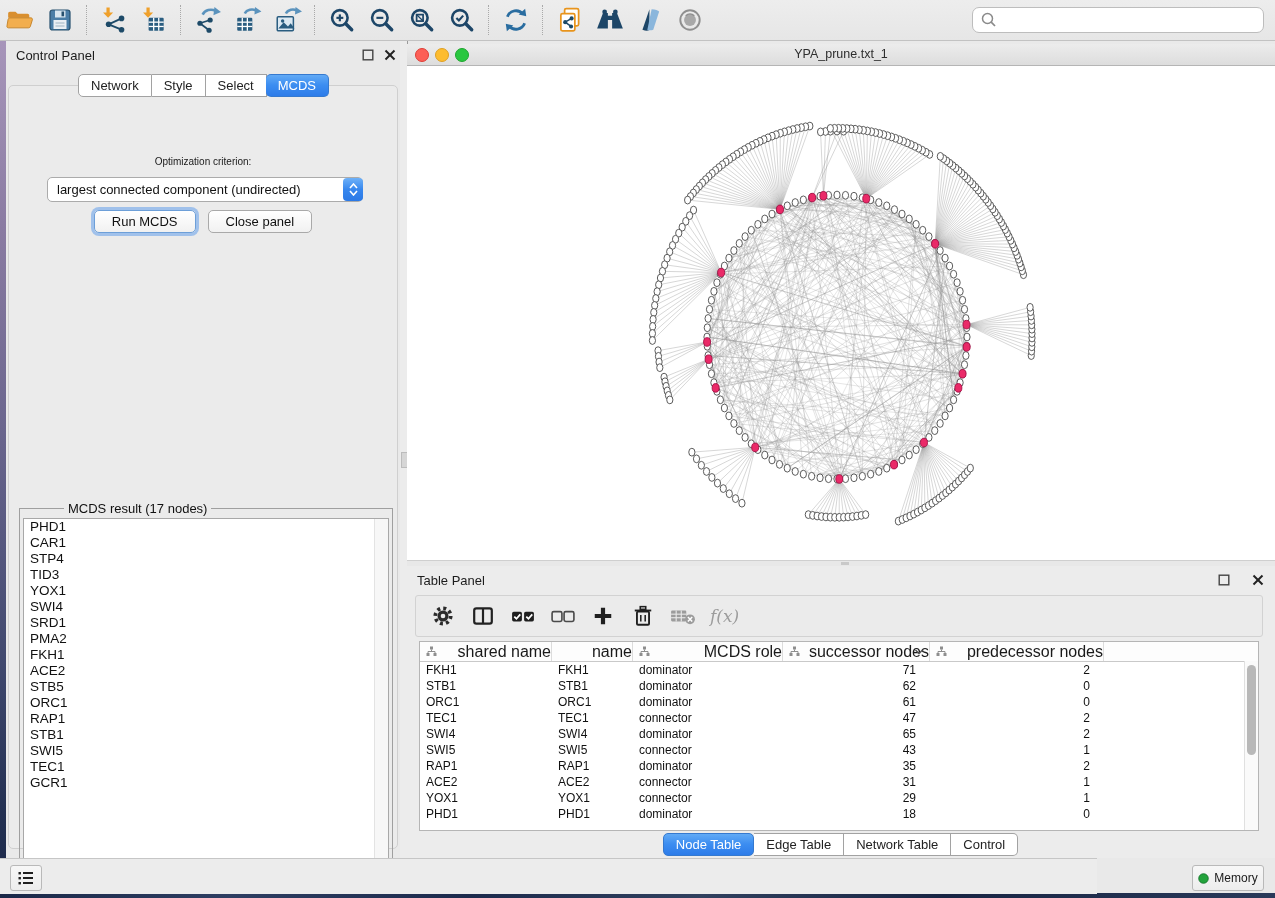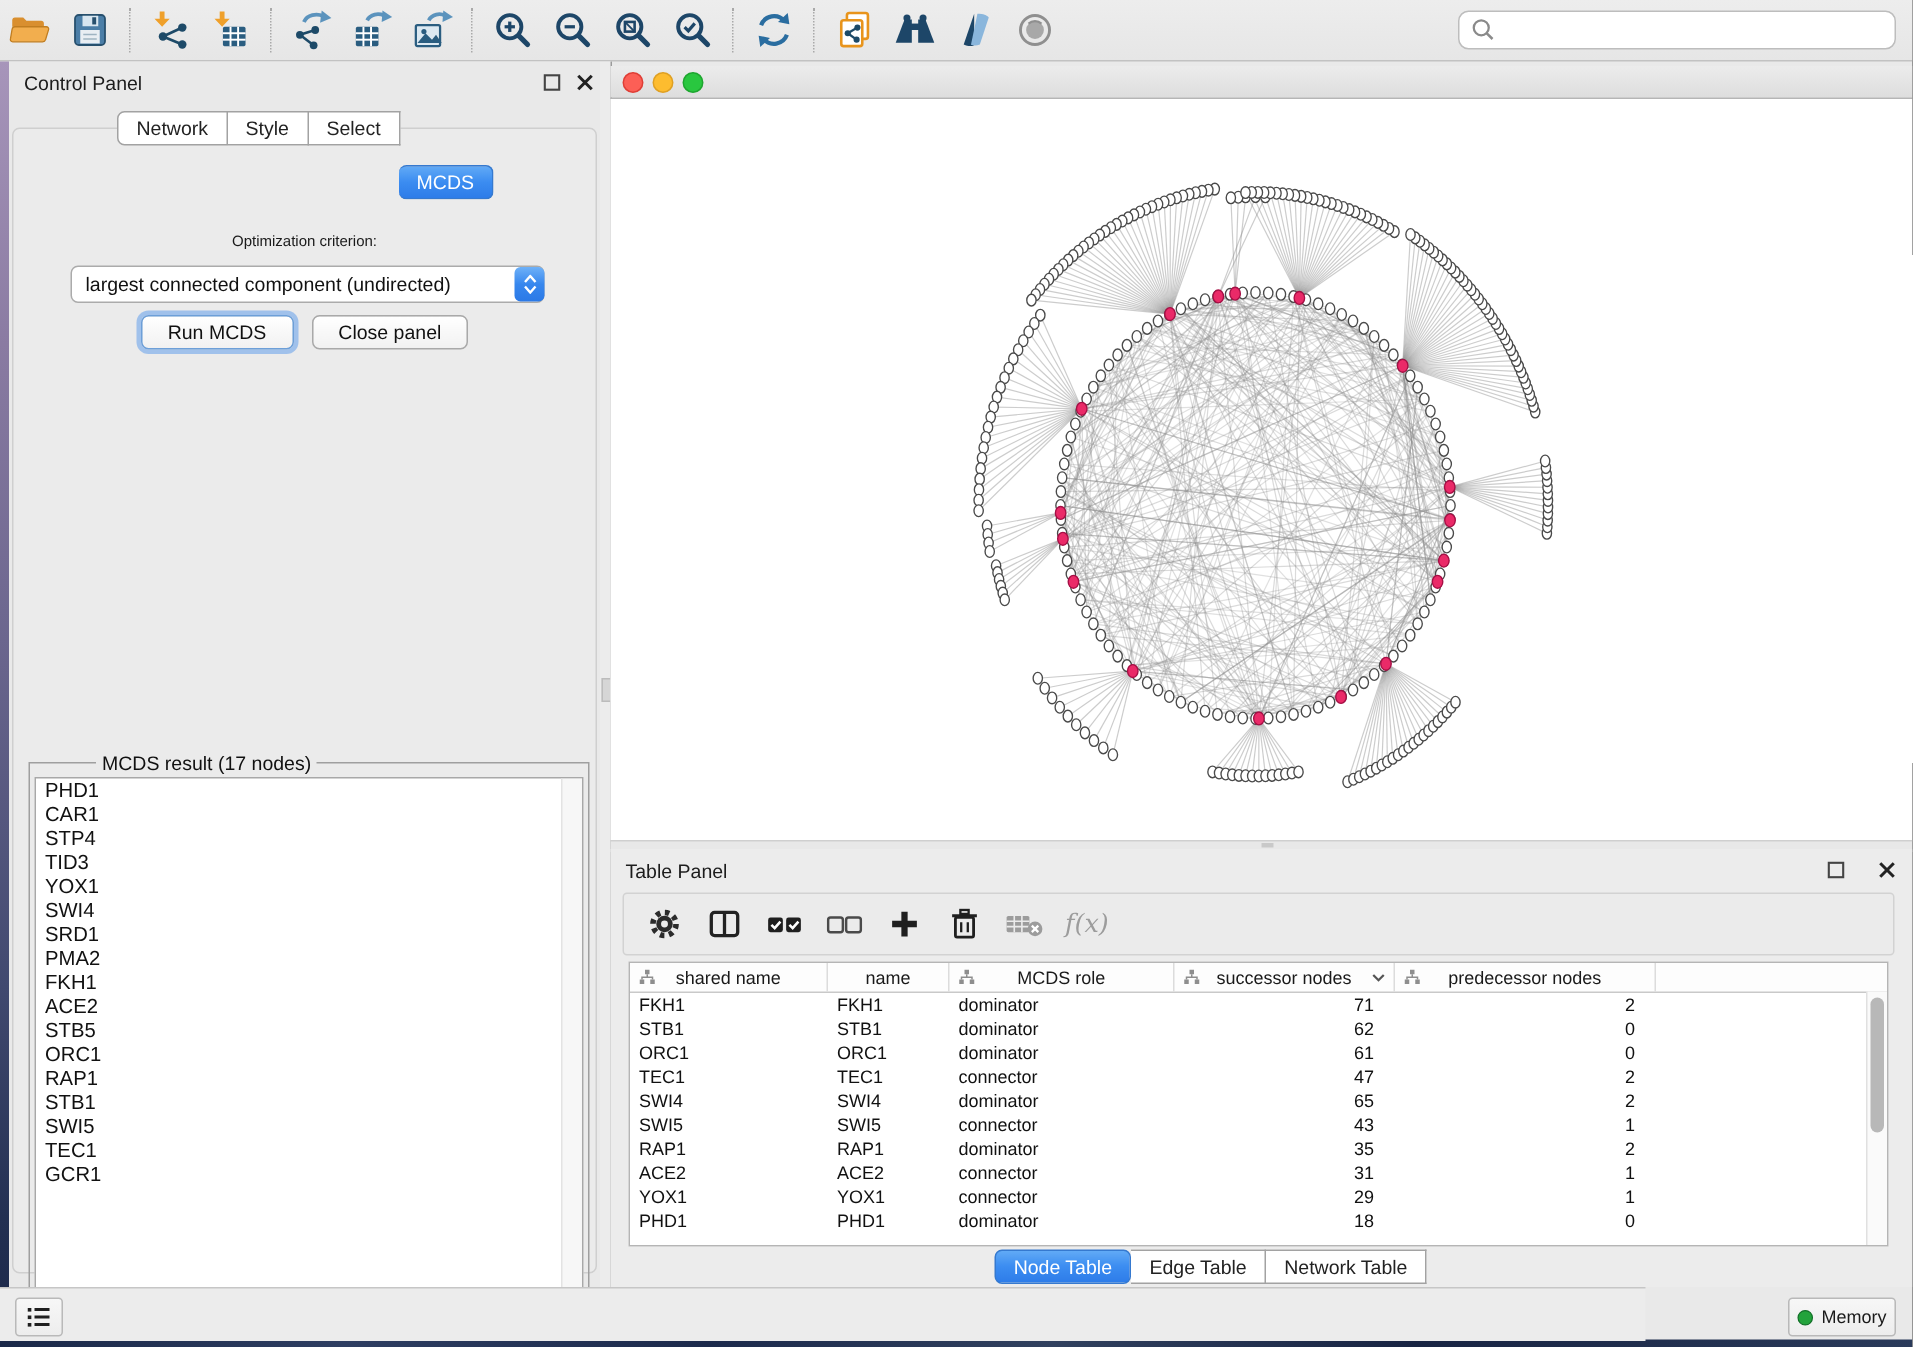--- a/index.html
+++ b/index.html
@@ -23,21 +23,21 @@
   
   .cpanel{position:absolute;left:6px;top:41px;width:394px;height:817px;background:#e9e9e9;}
   .panel-head{position:absolute;left:0;top:0;width:100%;height:26px;}
   .panel-title{position:absolute;left:10px;top:7px;font-size:13px;color:#1c1c1c;}
   .ph-ico{position:absolute;top:8px;width:12px;height:12px;}
   .seg-tabs{position:absolute;display:flex;}
   .cp-tabs{left:72px;top:33px;}
   .seg{height:21px;padding:0 12px;display:flex;align-items:center;justify-content:center;
     background:#fff;border:1px solid #a2a2a2;border-left:none;font-size:13px;color:#222;}
   .seg:first-child{border-left:1px solid #a2a2a2;border-radius:5px 0 0 5px;}
-  .seg:last-child{border-radius:0 5px 5px 0;margin-top:36px;}
+  .seg:last-child{border-radius:0 5px 5px 0;}
   .seg.active{background:linear-gradient(180deg,#61aaf6 0%,#3c8df1 48%,#2d7ce9 100%);
     color:#fff;border-color:#3579cf;border-radius:5px;margin-left:-1px;}
   .cp-inner{position:absolute;left:2px;top:44px;width:388px;height:762px;background:#ebebeb;
     border:1px solid #cfcfcf;border-radius:5px;}
   .opt-label{position:absolute;left:0;top:70px;width:100%;text-align:center;font-size:10px;color:#1a1a1a;}
   .dropdown{position:absolute;left:38px;top:91px;width:314px;height:23px;background:#fff;border:1px solid #ababab;
     border-radius:5px;display:flex;align-items:center;gap:20px;}
   .dropdown .dd-text{flex:1;font-size:13px;color:#111;padding-left:9px;white-space:nowrap;overflow:hidden;}
   .dd-step{width:20px;height:23px;margin-right:-1px;border-radius:4px;
     background:linear-gradient(180deg,#6eb1f8,#3787ee 50%,#2b79e6);display:flex;flex-direction:column;
@@ -68,21 +68,21 @@
   .h-grip{position:absolute;left:434px;top:1px;width:8px;height:3px;background:#c9c9c9;}
   
   .tpanel{position:absolute;left:407px;top:566px;width:868px;height:292px;background:#ececec;}
   .t-toolbar{position:absolute;left:8px;top:29px;width:848px;height:42px;background:#ebebeb;
     border:1px solid #d2d2d2;border-radius:3px;display:flex;align-items:center;gap:14px;padding-left:14px;box-sizing:border-box;}
   .tt-btn{width:26px;height:26px;display:flex;align-items:center;justify-content:center;}
   .fx-label{font-size:17px;color:#9c9c9c;font-family:"DejaVu Serif","Liberation Serif",serif;font-style:italic;}
   .data-table{position:absolute;left:12px;top:75px;width:840px;height:190px;background:#fff;
     border:1px solid #b5b5b5;box-sizing:border-box;overflow:hidden;}
   .thead{display:flex;height:19px;border-bottom:1px solid #c9c9c9;background:#fdfdfd;}
-  .th{position:relative;display:flex;align-items:center;justify-content:center;font-size:12px;color:#1a1a1a;
+  .th{position:relative;display:flex;align-items:center;justify-content:flex-end;font-size:16px;color:#1a1a1a;
      border-right:1px solid #dcdcdc;box-sizing:border-box;flex:0 0 auto;}
   .th .tree-ico{position:absolute;left:6px;top:4px;}
   .th .sort-ico{position:absolute;right:5px;top:6px;}
   .tbody .tr{display:flex;height:16px;align-items:center;}
   .td{font-size:12px;color:#111;box-sizing:border-box;flex:0 0 auto;white-space:nowrap;overflow:hidden;}
   .td.txt{padding-left:6px;}
   .td.num{text-align:right;padding-right:14px;}
   .t-scroll{position:absolute;right:0;top:19px;width:13px;height:170px;background:#fafafa;border-left:1px solid #e0e0e0;}
   .t-thumb{position:absolute;left:1.5px;top:4px;width:9px;height:90px;background:#b8b8b8;border-radius:5px;}
   .bt-tabs{position:absolute;left:0;top:267px;width:100%;display:flex;justify-content:center;}
@@ -324,20 +324,21 @@
   </div>
 
   <div class="v-div">
       <div class="v-grip"></div>
     </div>
 
   <div class="net-title">
     <span class="tl" style="left:8px;background:#fc5f56;border:1px solid #df3e36"></span>
     <span class="tl" style="left:28px;background:#fdbc2f;border:1px solid #dfa023"></span>
     <span class="tl" style="left:48px;background:#29c73f;border:1px solid #1ea62f"></span>
+    <span class="title-text">YPA_prune.txt_1</span>
   </div>
   <div class="net-canvas">
     <svg id="net-svg" width="868" height="494" viewBox="0 0 868 494">
         <line x1="301.1121680214046" y1="252.46528070475267" x2="559.7216600210185" y2="280.2872443506804" stroke="#8f8f8f" stroke-opacity="0.28" stroke-width="0.8"></line>
         <line x1="301.1121680214046" y1="252.46528070475267" x2="438.5024067999185" y2="412.6959670998817" stroke="#8f8f8f" stroke-opacity="0.28" stroke-width="0.8"></line>
         <line x1="388.212869510589" y1="136.535921611695" x2="421.49759320008144" y2="129.3040329001183" stroke="#8f8f8f" stroke-opacity="0.28" stroke-width="0.8"></line>
         <line x1="463.64647586332774" y1="408.16146733304765" x2="558.8878319785954" y2="289.5347192952473" stroke="#8f8f8f" stroke-opacity="0.28" stroke-width="0.8"></line>
         <line x1="304.42964258242114" y1="307.7523044045579" x2="557.5020864524199" y2="298.70282572629026" stroke="#8f8f8f" stroke-opacity="0.28" stroke-width="0.8"></line>
         <line x1="421.4975932000813" y1="412.6959670998817" x2="471.78713048941097" y2="405.464078388305" stroke="#8f8f8f" stroke-opacity="0.28" stroke-width="0.8"></line>
         <line x1="344.28504403699105" y1="377.7612526620148" x2="533.1359342378605" y2="357.44412291923834" stroke="#8f8f8f" stroke-opacity="0.28" stroke-width="0.8"></line>

